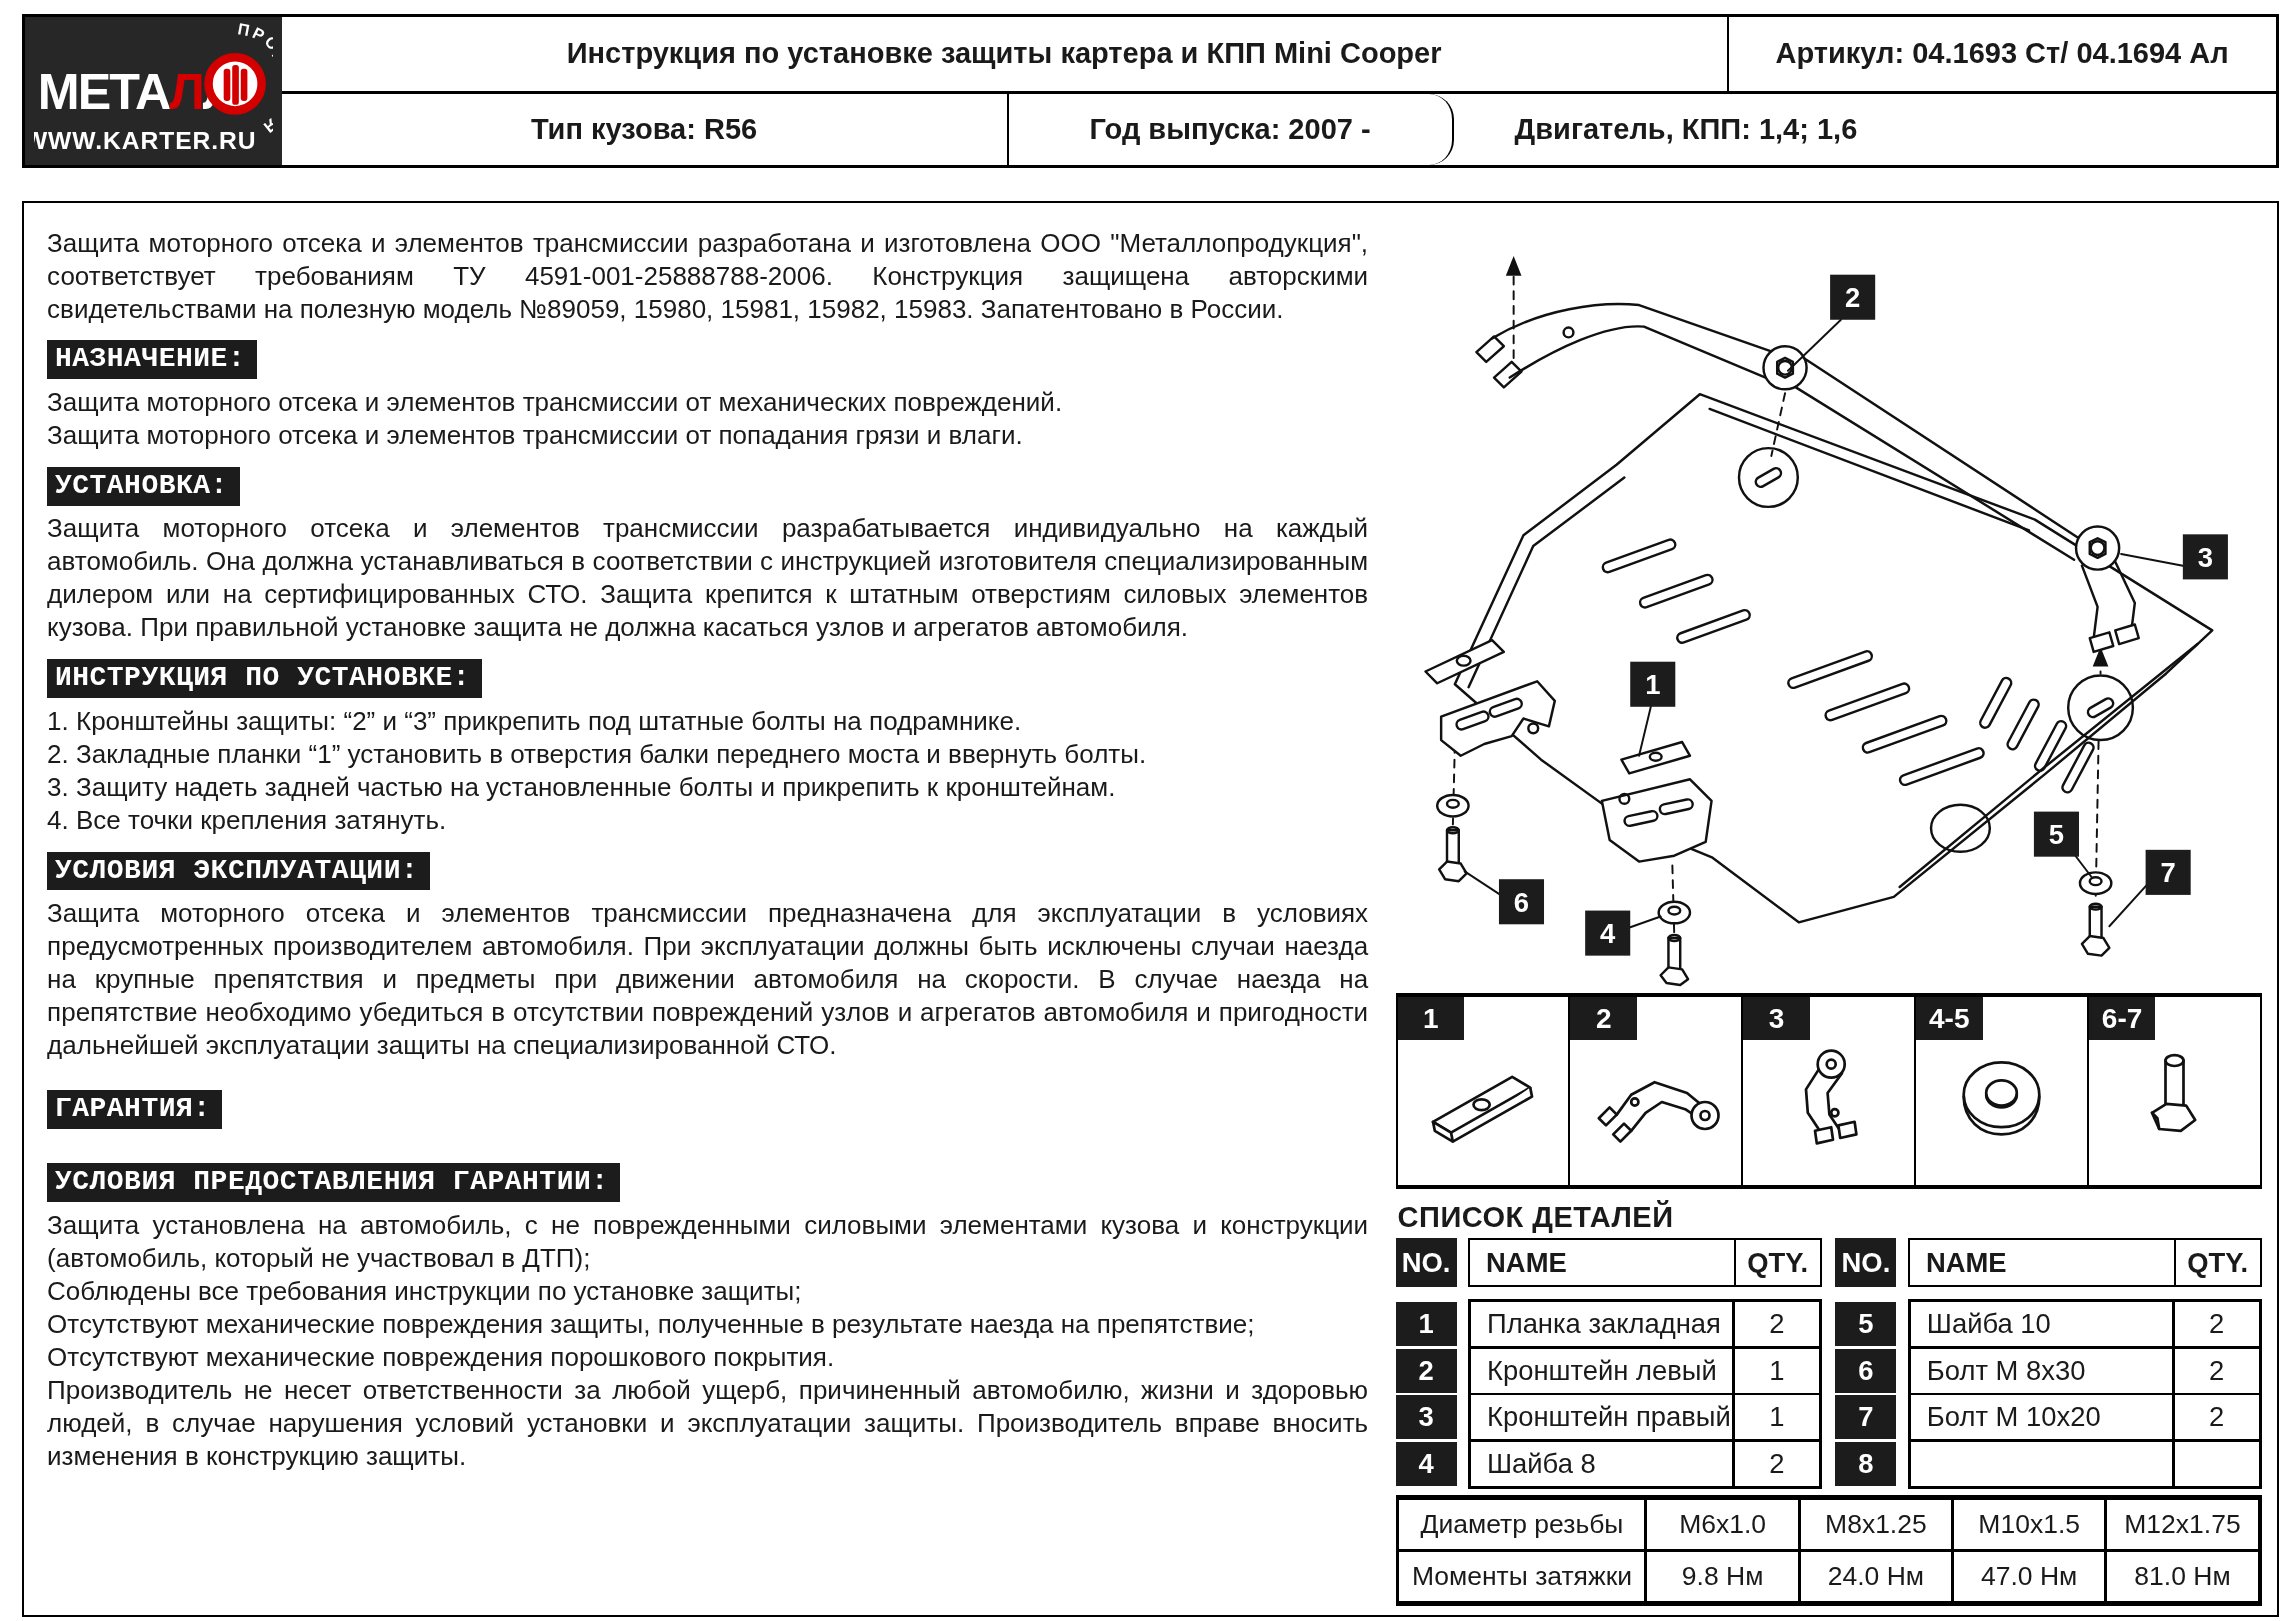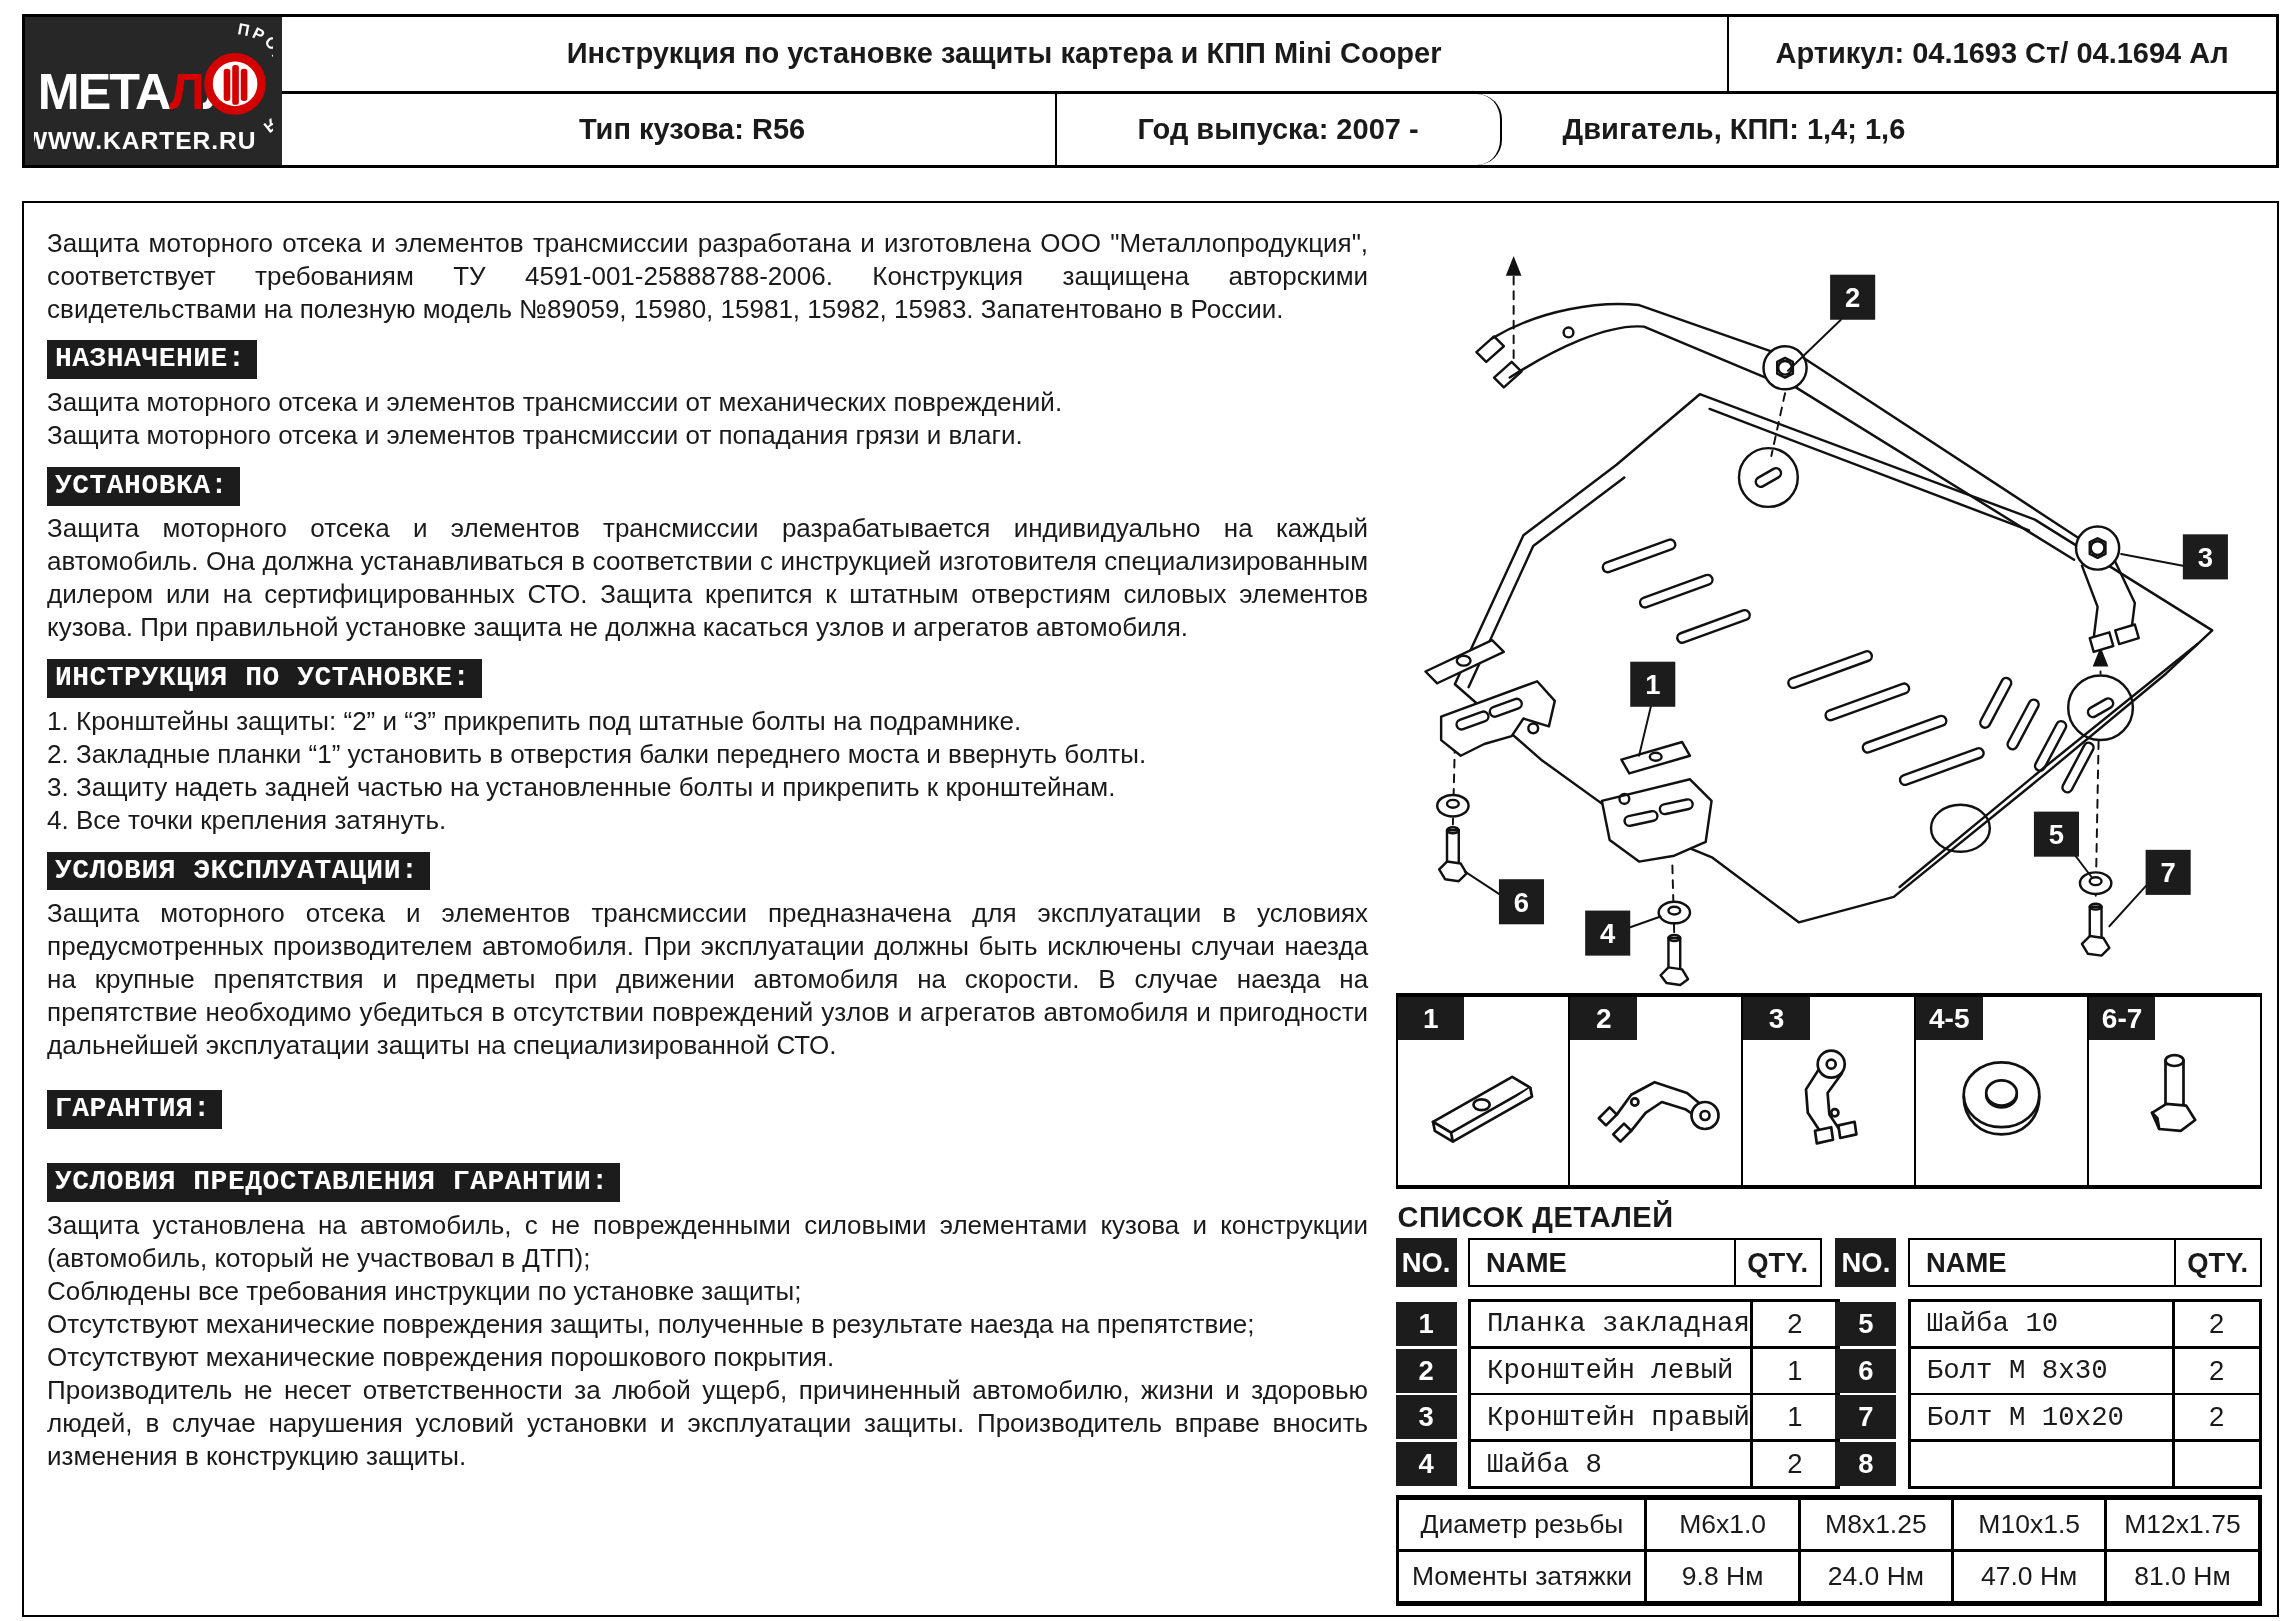--- a/index.html
+++ b/index.html
@@ -5,21 +5,21 @@
   html,body{margin:0;padding:0;background:#e8e8e8;}
   .page{position:relative;width:2293px;height:1621px;background:#fff;
         font-family:"Liberation Sans",sans-serif;color:#1a1a1a;overflow:hidden;}
 
   
   .hdr{position:absolute;left:21.6px;top:13.7px;width:2257px;height:154px;
        border:3.9px solid #000;box-sizing:border-box;display:flex;background:#fff;}
   .logo-box{width:257px;flex:none;background:#272727;display:flex;align-items:center;justify-content:center;}
   .hdr-right{flex:1;display:flex;flex-direction:column;min-width:0;}
   .hdr-row1{height:74px;display:flex;border-bottom:3.9px solid #000;}
-  .hdr-row2{flex:1;display:flex;margin-left:48px;}
+  .hdr-row2{flex:1;display:flex;}
   .hcell{display:flex;align-items:center;justify-content:center;font-weight:bold;font-size:29px;white-space:nowrap;}
   .c-title{flex:1;border-right:2.9px solid #000;}
   .c-article{width:547px;}
   .c-body{width:725px;border-right:2.9px solid #000;}
   .c-year{width:443px;border-right:2.9px solid #000;border-radius:25px;}
   .c-engine{flex:1;justify-content:flex-start;padding-left:61px;}
 
   
   .frame{position:absolute;left:21.6px;top:201px;width:2257px;height:1416px;
          border:2.9px solid #000;box-sizing:border-box;background:#fff;}
@@ -52,21 +52,21 @@
   .no-box{width:61px;height:49px;background:#1c1c1c;color:#fff;font-weight:bold;font-size:27.4px;
           display:flex;align-items:center;justify-content:center;flex:none;text-align:center;}
   .pt-headtable{flex:1;border:2.9px solid #000;display:flex;height:49px;box-sizing:border-box;}
   .ph-name{flex:1;display:flex;align-items:center;padding-left:15.7px;font-weight:bold;font-size:27.4px;}
   .ph-qty{width:84px;border-left:2.9px solid #000;display:flex;align-items:center;justify-content:center;
           font-weight:bold;font-size:27.4px;flex:none;}
   .pt-body{display:flex;gap:11.8px;}
   .no-col{display:grid;grid-auto-rows:44px;row-gap:2.9px;padding:2.9px 0;}
   .no-col .no-box{height:44px;}
   .pt-grid{flex:1;background:#000;padding:2.9px;display:grid;grid-template-columns:1fr 84px;grid-auto-rows:44px;gap:2.9px;}
-  .pg-name{background:#fff;display:flex;align-items:center;padding-left:15.7px;font-size:27.4px;white-space:nowrap;font-family:Liberation Mono, monospace;}
+  .pg-name{background:#fff;display:flex;align-items:center;padding-left:15.7px;font-size:27.4px;white-space:nowrap;}
   .pg-qty{background:#fff;display:flex;align-items:center;justify-content:center;font-size:27.4px;}
 
   
   .torque{position:absolute;left:1372px;top:1292px;width:866px;box-sizing:border-box;background:#000;
           border:1px solid #000;padding:3.9px 2.9px;display:grid;grid-template-columns:245px repeat(4,1fr);
           grid-auto-rows:49px;gap:2.9px;}
   .tq-cell{background:#fff;display:flex;align-items:center;justify-content:center;font-size:26.5px;white-space:nowrap;}
 
   svg text{font-family:"Liberation Sans",sans-serif;}
 </style>

